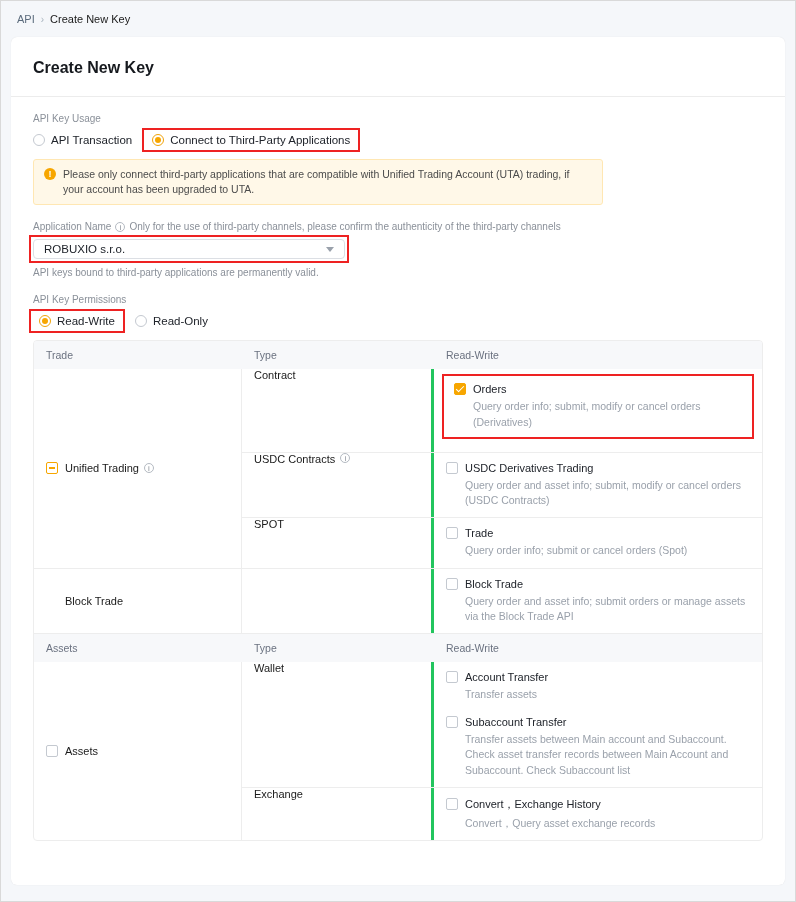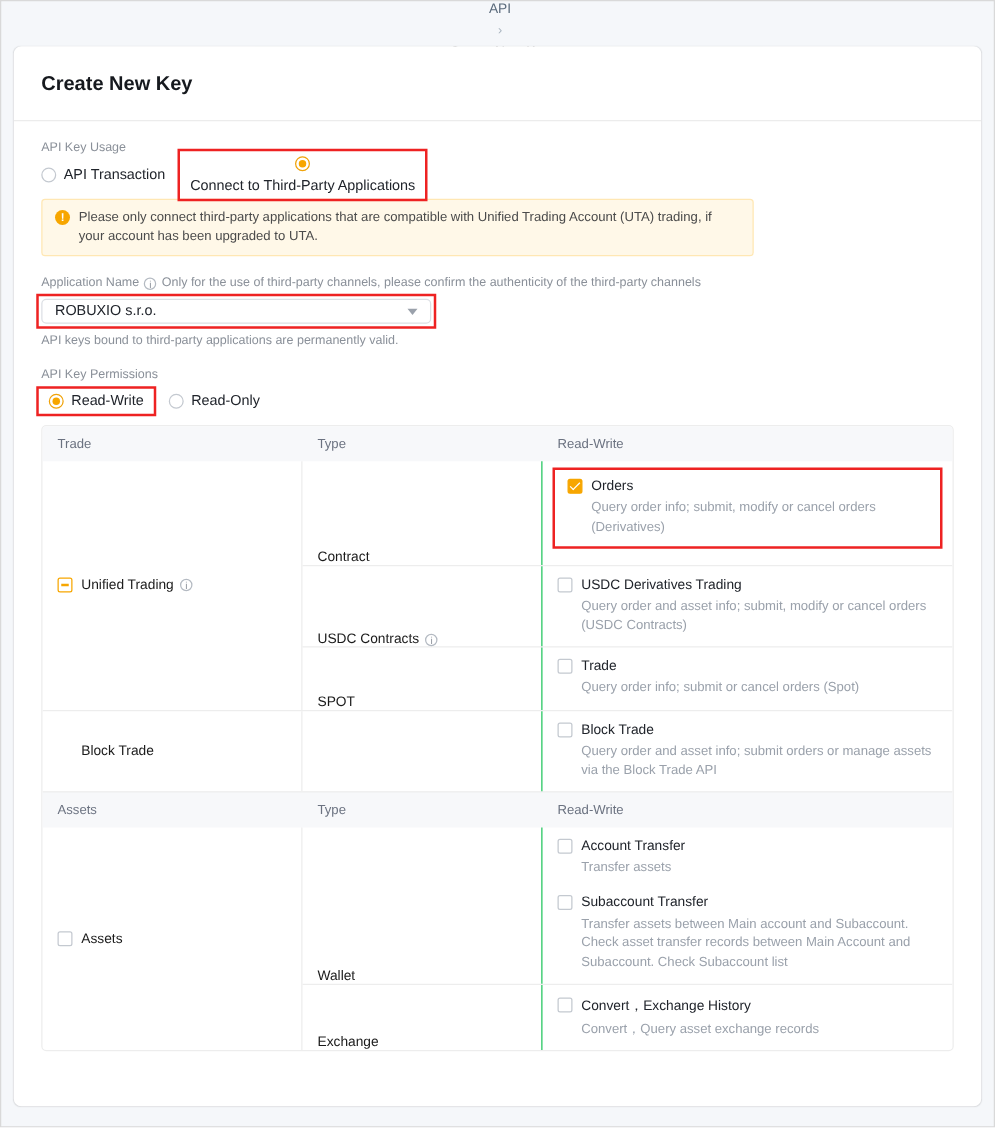--- a/index.html
+++ b/index.html
@@ -21,25 +21,24 @@
     box-sizing: border-box;
     border: 1px solid #d9d9d9;
     background: #f5f7fa;
     position: relative;
   }
   
   .breadcrumb {
     height: 36px;
     display: flex;
     align-items: center;
-    padding-left: 4px;
+    padding-left: 16px;
     font-size: 11px;
     color: #5b6b7c;
     gap: 6px;
-    flex-direction: column;
   }
   .breadcrumb .crumb-link { color: #5b6b7c; }
   .breadcrumb .sep { color: #a9b4bf; font-size: 10px; }
   .breadcrumb .crumb-current { color: #1a1a1a; }
 
   
   .card {
     margin: 0 10px;
     background: #ffffff;
     border-radius: 6px;
@@ -207,24 +206,24 @@
   .cell-group {
     width: 208px;
     border-right: 1px solid #ededed;
     box-sizing: border-box;
     display: flex;
     align-items: center;
     padding-left: 12px;
   }
   .cell-type {
     width: 192px;
-    border-right: 1px solid #22c55e;
-    box-sizing: border-box;
-    display: flex;
-    align-items: flex-end;
+    border-right: 3px solid #22c55e;
+    box-sizing: border-box;
+    display: flex;
+    align-items: flex-start;
     padding-left: 12px;
     gap: 5px;
   }
   .cell-perm {
     flex: 1;
     box-sizing: border-box;
     padding: 9px 12px;
   }
   .perm-block { position: relative; }
   .perm-line {
@@ -307,21 +306,21 @@
     <div class="card-title">Create New Key</div>
     <div class="card-divider"></div>
 
     <div class="section">
       <div class="field-label">API Key Usage</div>
       <div class="radio-row">
         <div class="radio-item">
           <span class="radio"></span>
           <span>API Transaction</span>
         </div>
-        <div class="radio-item hl" style="padding:2px 6px;flex-direction:column;">
+        <div class="radio-item hl" style="padding:2px 6px;">
           <span class="radio checked"></span>
           <span>Connect to Third-Party Applications</span>
         </div>
       </div>
 
       <div class="notice">
         <span class="warn-icon">!</span>
         <span>Please only connect third-party applications that are compatible with Unified Trading Account (UTA) trading, if your account has been upgraded to UTA.</span>
       </div>
 

